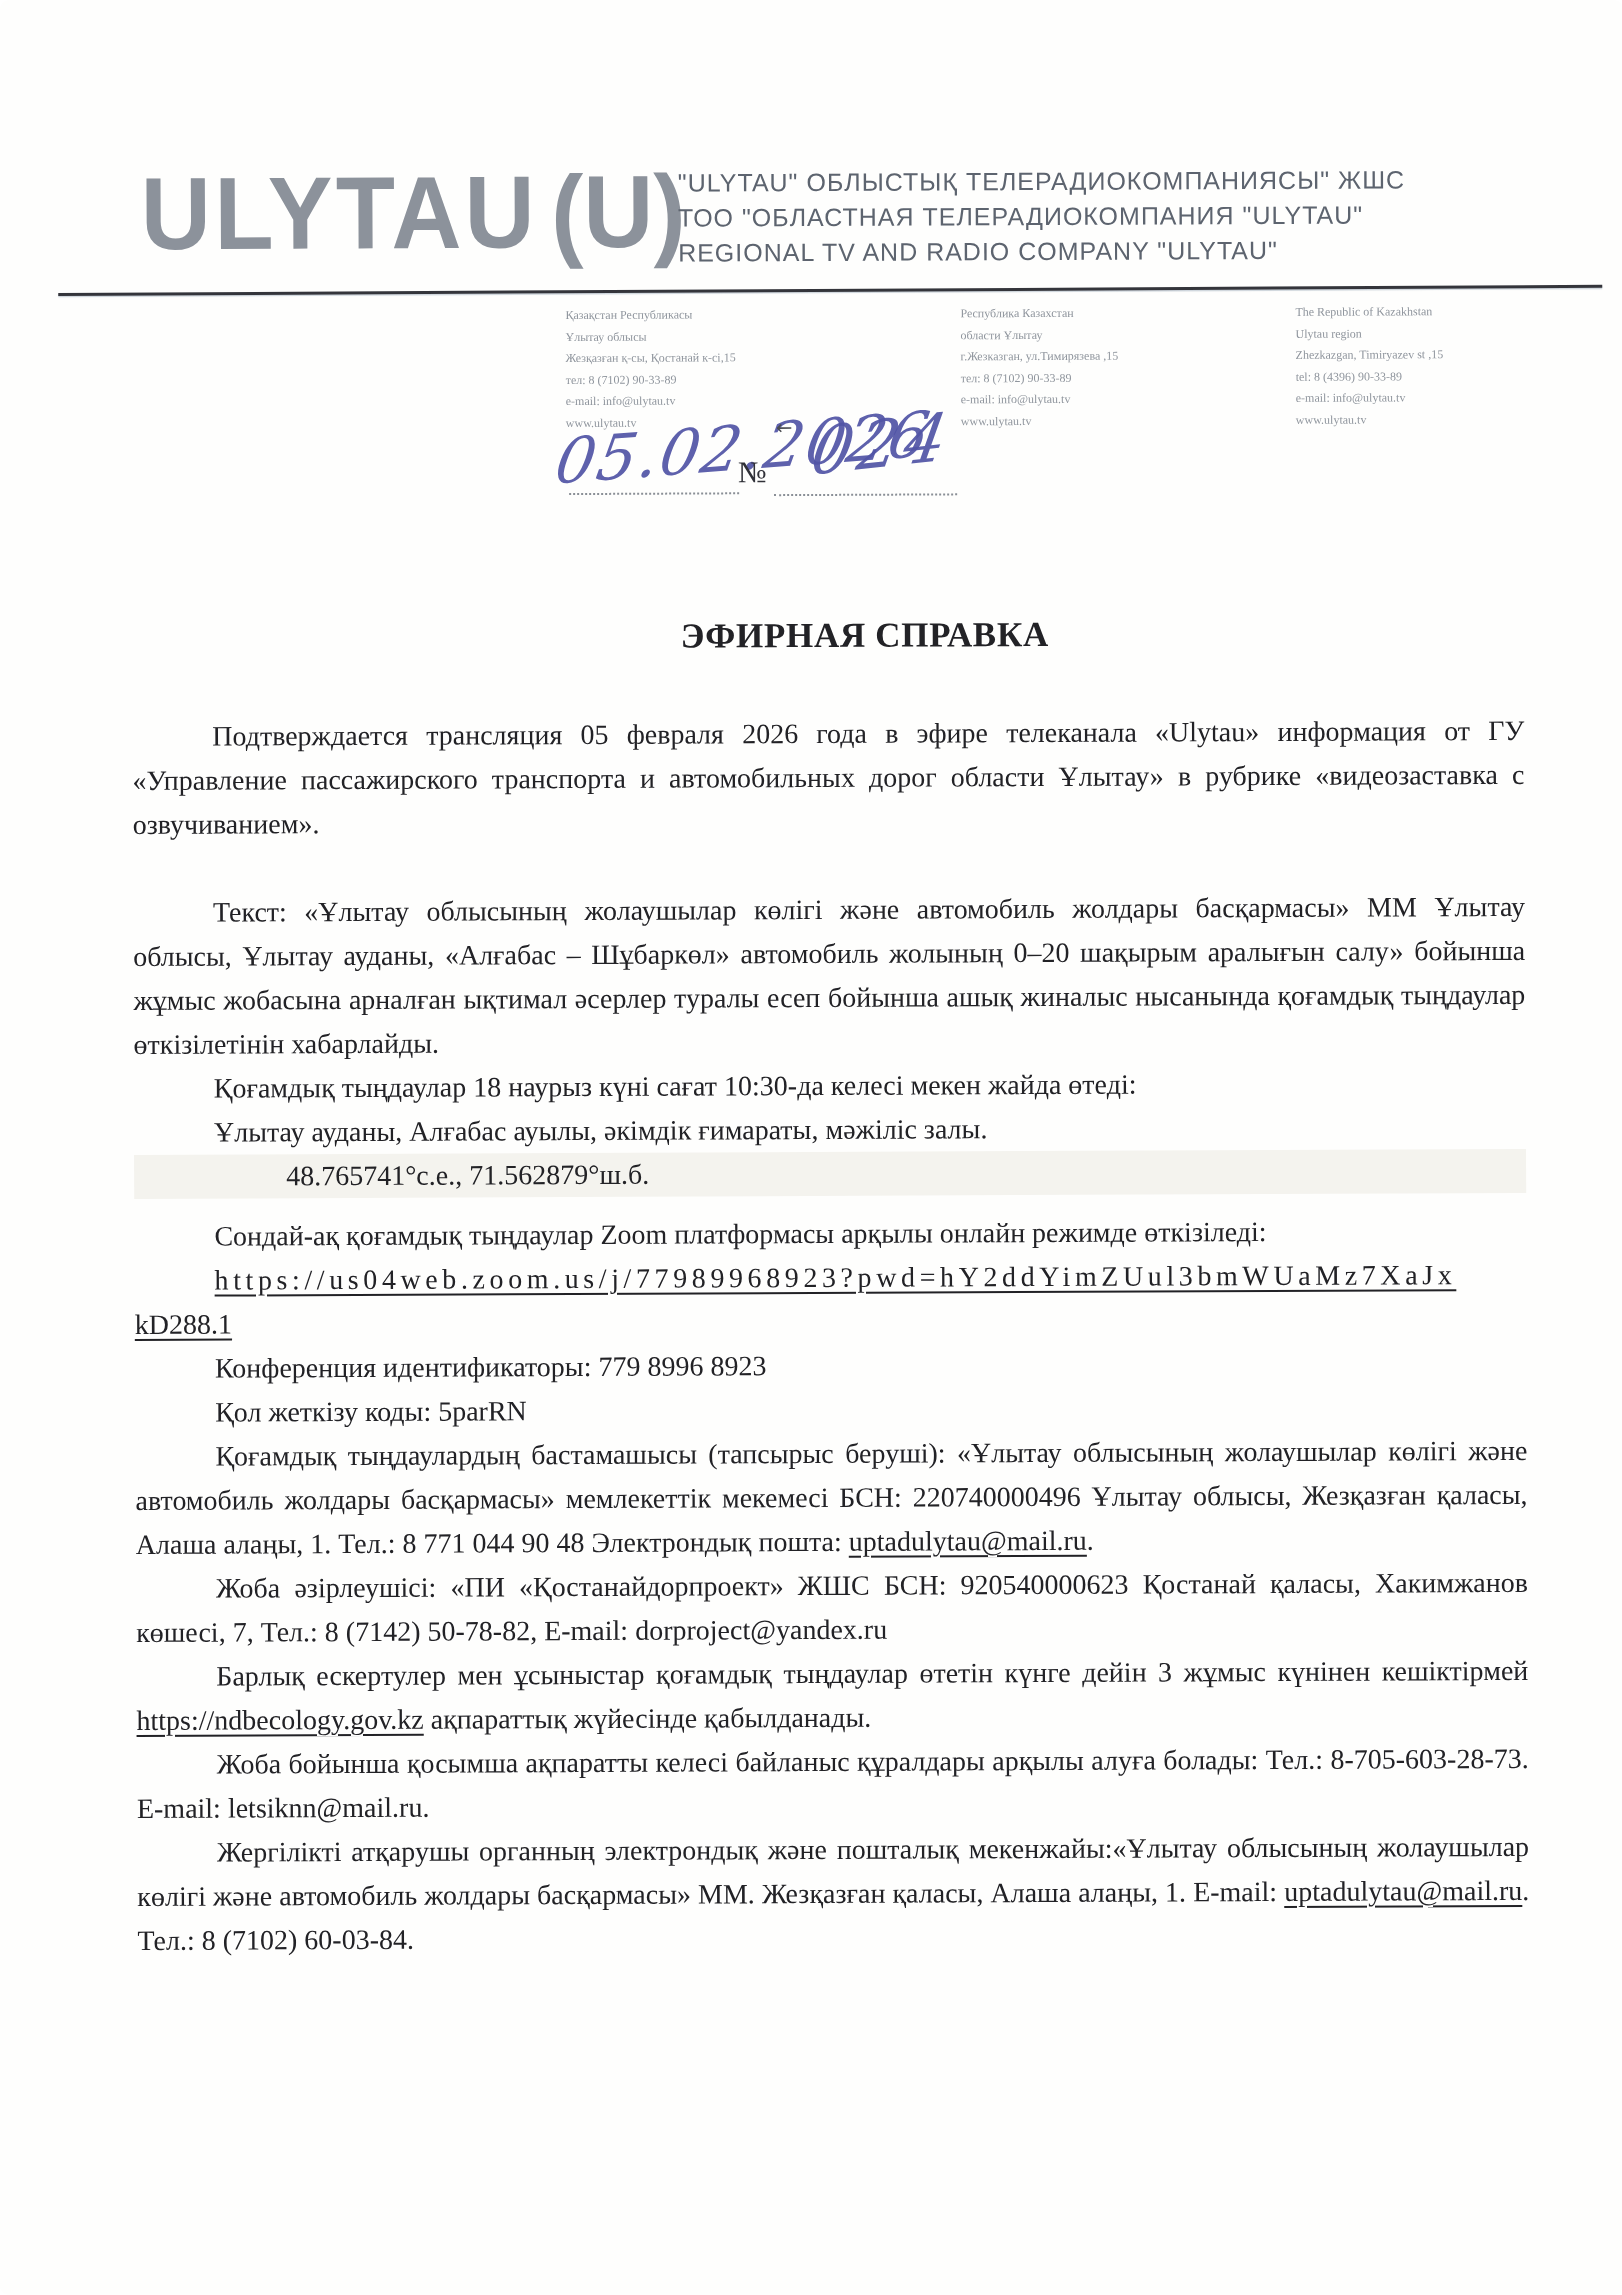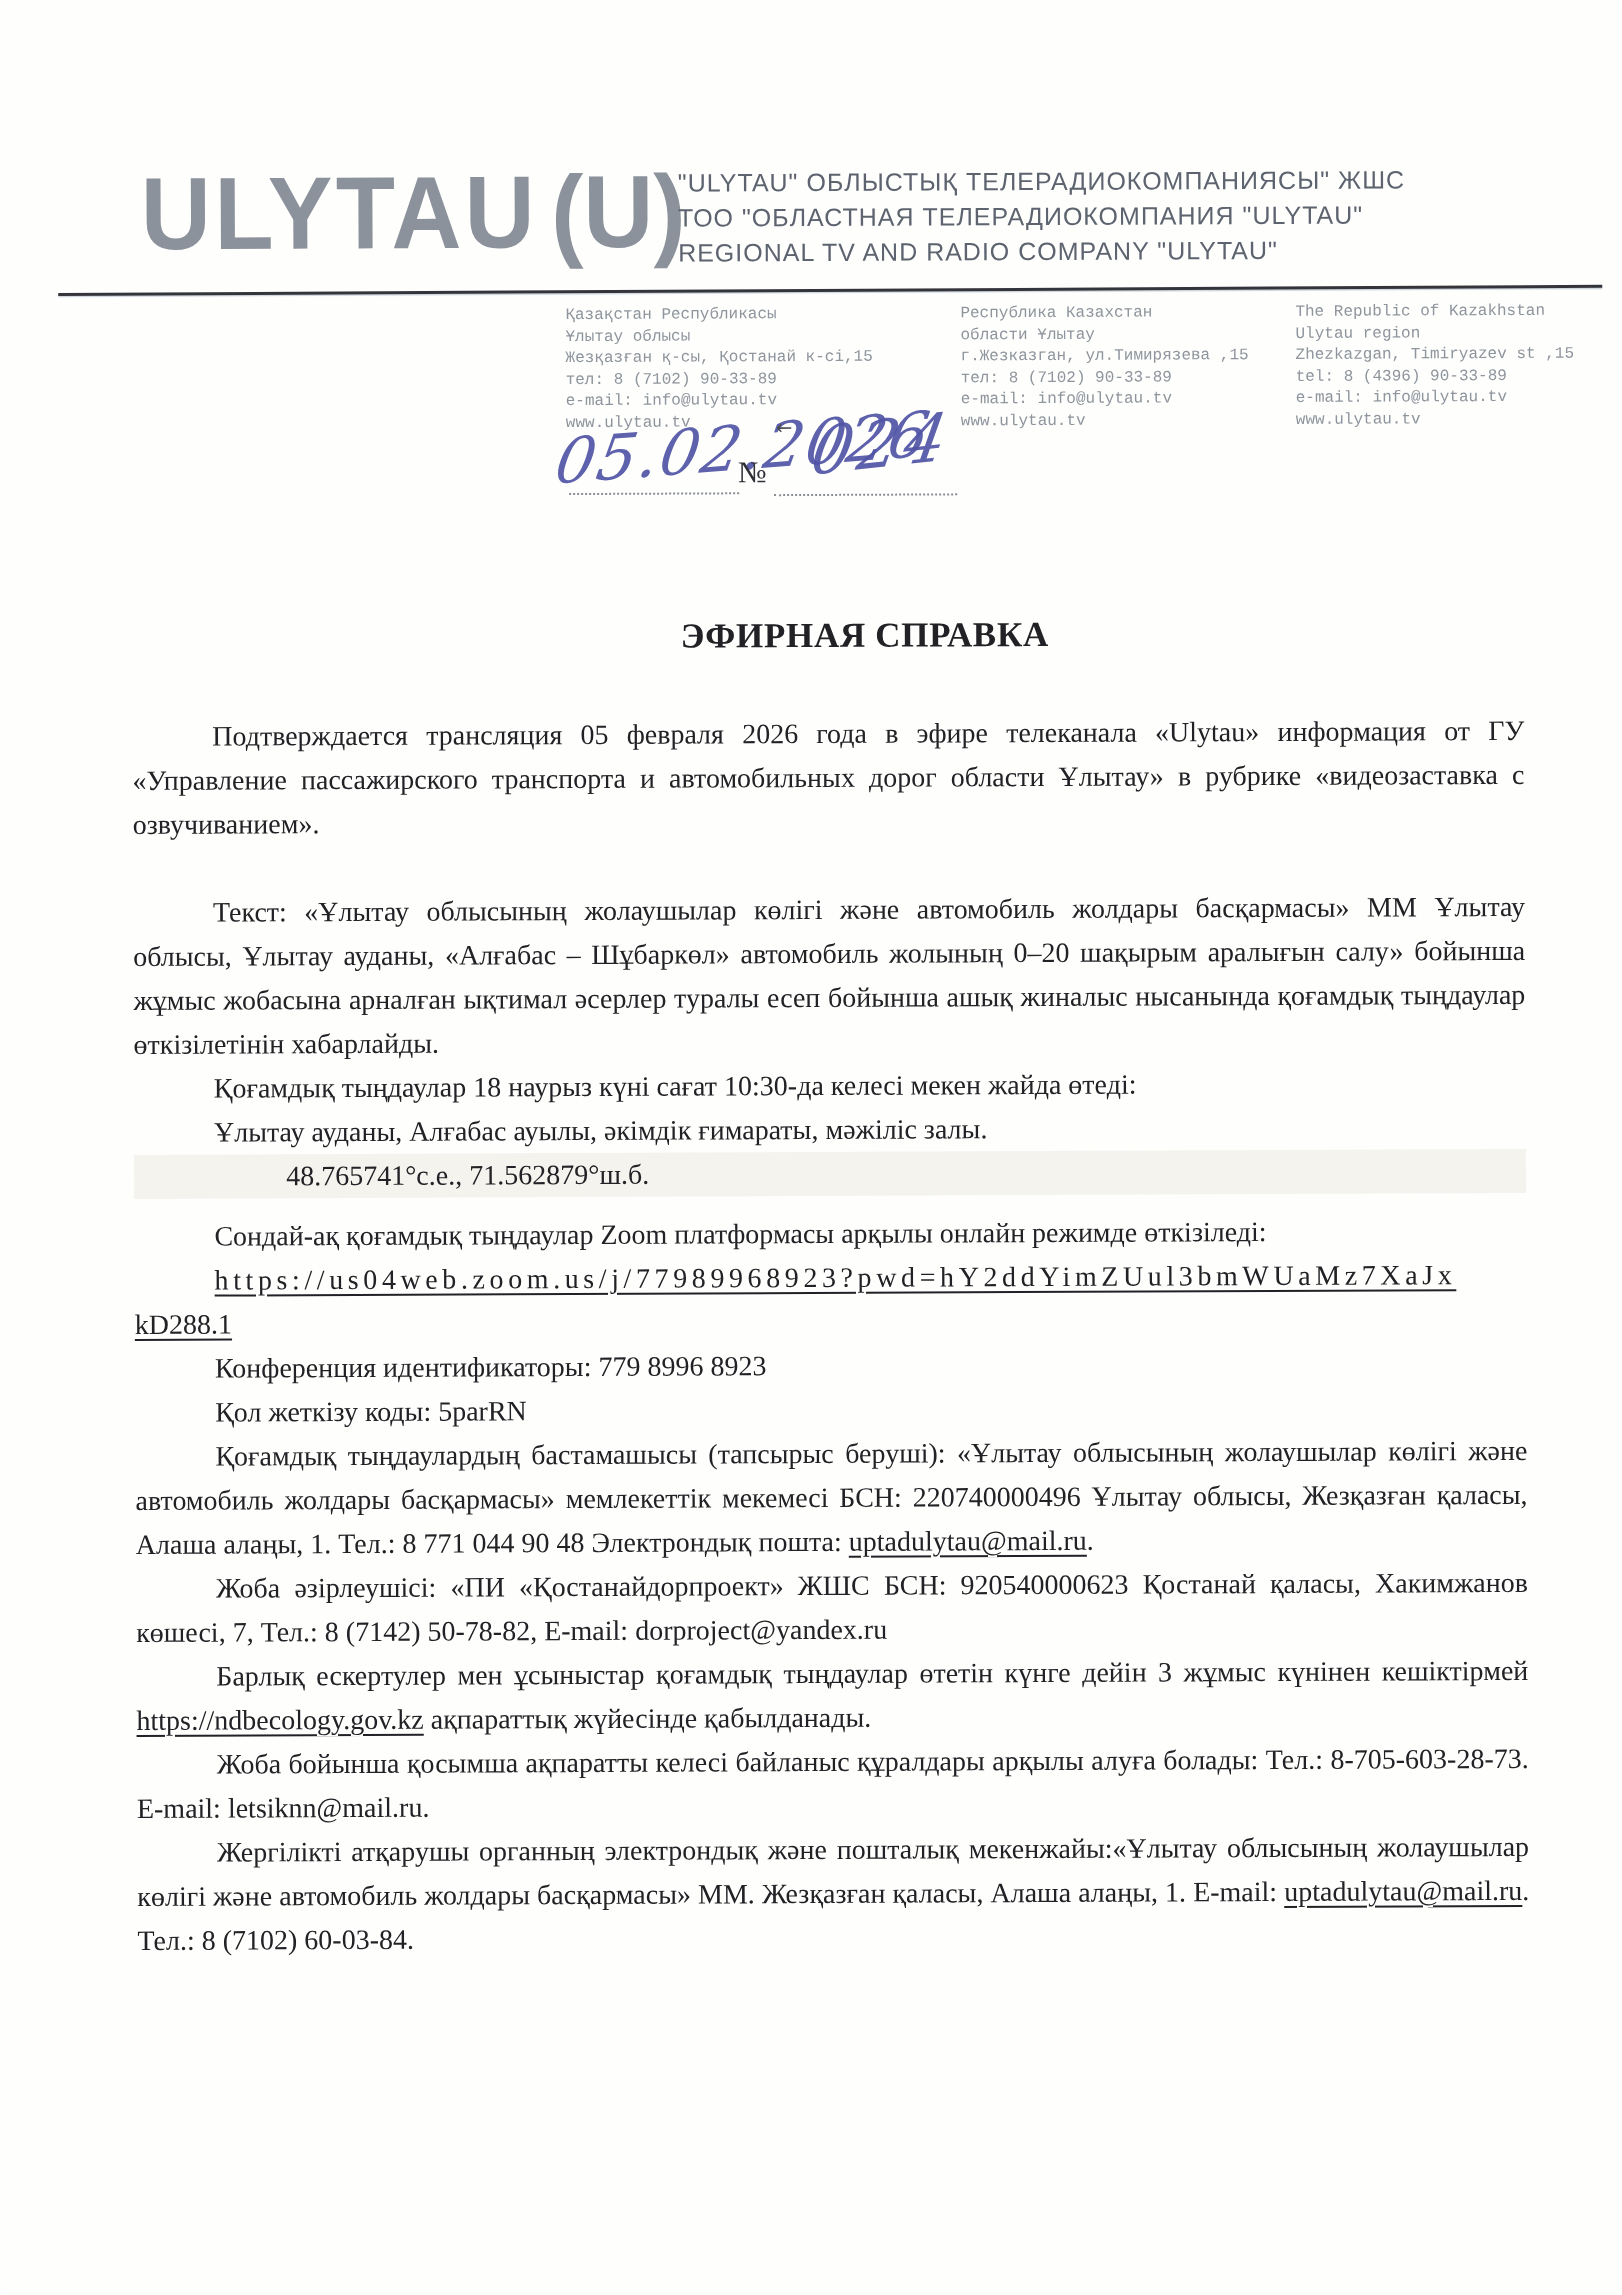--- a/index.html
+++ b/index.html
@@ -47,22 +47,22 @@
     white-space:nowrap;
   }
   .rule{
     position:absolute;left:62px;top:289px;width:1544px;height:2.6px;
     background:#34353b;
     transform:rotate(-0.05deg);
     box-shadow:0 1.3px 0.7px rgba(120,140,160,.35);
   }
   .contacts-col{
     position:absolute;top:304px;
-    font-family:Liberation Mono, monospace;
-    font-size:16px;line-height:21.6px;
+    font-family:Liberation Serif, serif;
+    font-size:12px;line-height:21.6px;
     color:#8f959d;
     white-space:nowrap;
   }
   .col-kk{left:569px;}
   .col-ru{left:964px;}
   .col-en{left:1299px;}
   
   .hw{
     position:absolute;
     color:var(--ink,#5154a6);

